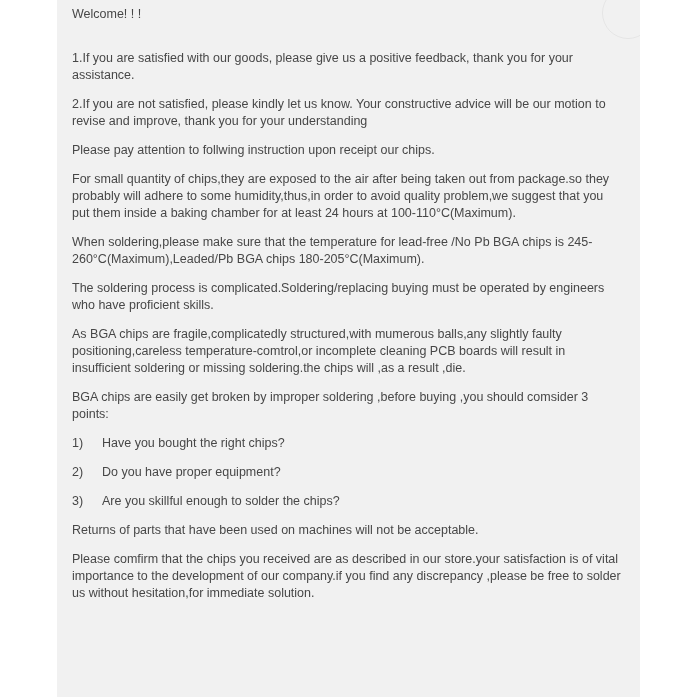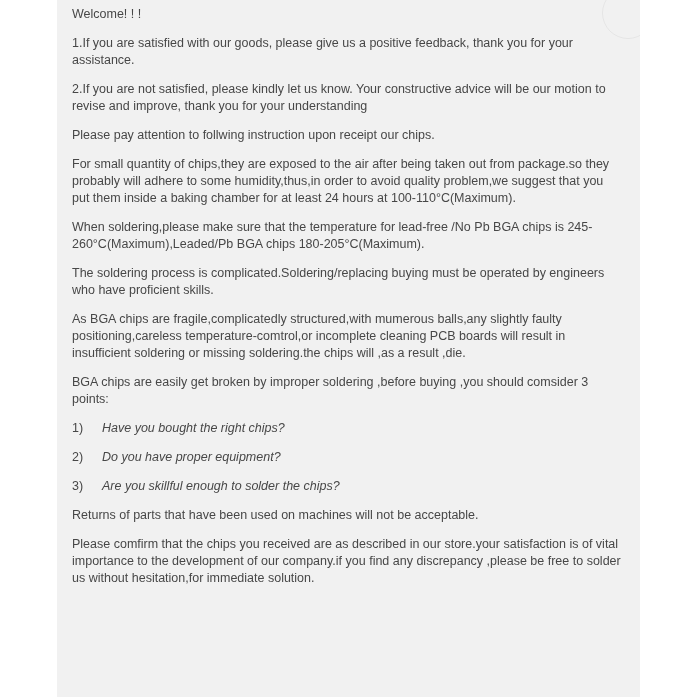--- a/index.html
+++ b/index.html
@@ -42,30 +42,30 @@
     z-index: 1;
     padding: 6px 18px 0 15px;
     font-size: 12.5px;
     line-height: 17px;
     color: #474747;
   }
   .para {
     margin: 0 0 12px 0;
     white-space: pre-wrap;
   }
-  .para-welcome { margin-bottom: 12px; }
+  .para-welcome { margin-bottom: 27px; }
   .list-row {
     display: flex;
     margin: 0 0 12px 0;
   }
   .list-num {
     flex: none;
     width: 30px;
   }
-  .list-text { flex: 1; font-style: italic; }
+  .list-text { flex: 1; }
 </style>
 </head>
 <body>
 
 <div class="panel">
 
   <div class="stamp-circle"></div>
 
   <div class="content">
 

